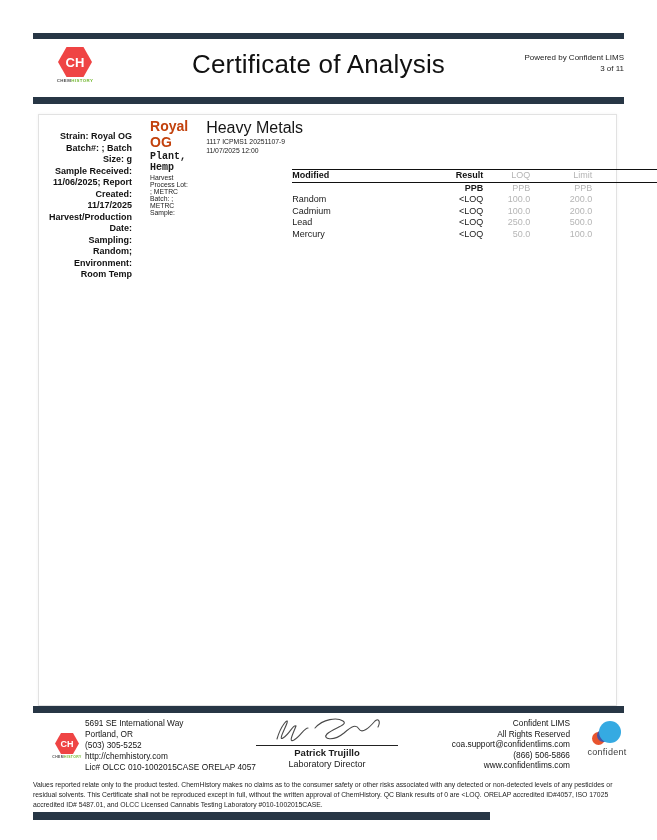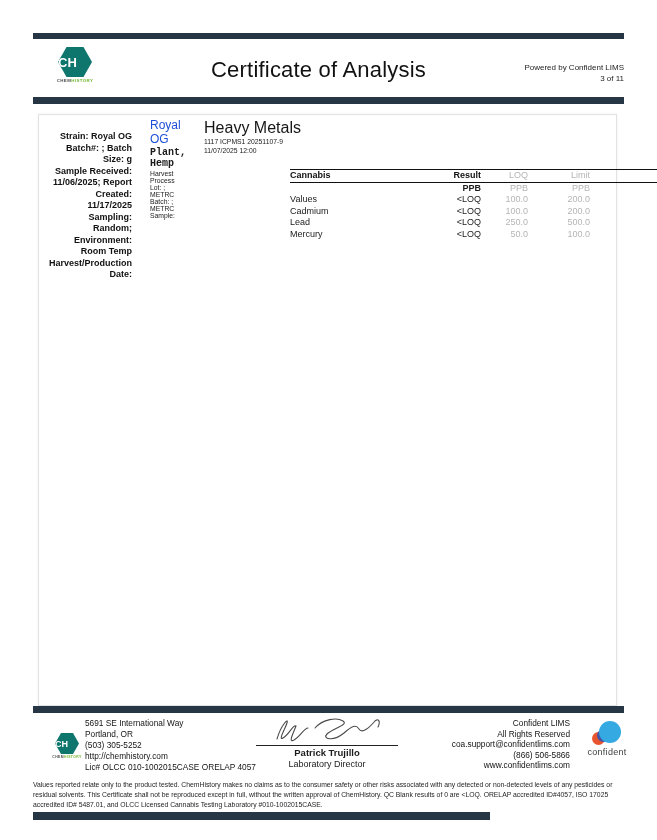--- a/index.html
+++ b/index.html
@@ -7,34 +7,34 @@
   .sheet{width:591px;margin:33px 33px 0 33px;position:relative;}
   .bar{background:#273645;}
   .bar.top{height:6px;}
   .bar.mid{height:7px;}
   .bar.foot{height:7px;}
   .bar.bottom{height:8px;width:457px;margin-top:3px;}
 
   
   .hdr{height:58px;position:relative;}
   .logo-wrap{position:absolute;left:18px;top:8px;width:48px;text-align:center;}
-  .hex{width:34px;height:30px;margin:0 auto;background:#0f766e;clip-path:polygon(25% 0,75% 0,100% 50%,75% 100%,25% 100%,0 50%);display:flex;align-items:center;justify-content:flex-start;color:#fff;font-weight:bold;font-size:13px;letter-spacing:0;}
+  .hex{width:34px;height:30px;margin:0 auto;background:#ef4444;clip-path:polygon(25% 0,75% 0,100% 50%,75% 100%,25% 100%,0 50%);display:flex;align-items:center;justify-content:center;color:#fff;font-weight:bold;font-size:13px;letter-spacing:0;}
   .logo-brand{font-size:4.4px;letter-spacing:.4px;margin-top:1px;font-weight:bold;}
   .logo-brand .b1{color:#4a4a4a;} .logo-brand .b2{color:#70b62c;}
   .title-block{position:absolute;left:90px;right:110px;top:2px;text-align:center;}
-  .title-block h1{margin:16px;font-size:22px;font-weight:500;letter-spacing:.2px;color:#111;}
+  .title-block h1{margin:8px;font-size:26px;font-weight:500;letter-spacing:.2px;color:#111;}
   .subtitle{font-size:10px;font-weight:bold;color:#111;margin-top:0px;}
-  .powered{position:absolute;right:0;top:24px;text-align:right;font-size:8px;color:#222;line-height:1.35;}
+  .powered{position:absolute;right:0;top:14px;text-align:right;font-size:8px;color:#222;line-height:1.35;}
 
   
   .content-box{margin:10px 7px 0 5px;height:592px;border:1px solid #e2e2e2;box-shadow:0 0 3px rgba(0,0,0,.05);background:#fff;display:flex;flex-direction:row;box-sizing:border-box;}
   .sample-info{padding:16px 10px 8px 10px;text-align:right;font-size:9px;font-weight:600;line-height:11.5px;color:#111;}
   .rule{border-top:1px solid #d9d9d9;margin:0;}
   .sample-hd{padding:3px 10px 6px 8px;}
-  .sample-hd h2{margin:0;font-size:12px;font-weight:400;color:#1d4ed8;}
+  .sample-hd h2{margin:0;font-size:14px;font-weight:700;color:#c2410c;}
   .sample-type{font-size:10px;font-weight:bold;margin-top:1px;font-family:Liberation Mono, monospace;}
   .sample-track{font-size:6.8px;color:#222;margin-top:1px;}
   .analysis{padding:4px 10px 0 8px;}
   .sec-head{display:flex;justify-content:space-between;align-items:baseline;}
   .sec-head h3{margin:0;font-size:16px;font-weight:500;color:#161616;}
   .status-pass{font-size:13.5px;font-weight:500;color:#161616;}
   .run-line{font-size:6.8px;color:#222;line-height:9px;}
 
   table.results{border-collapse:collapse;margin:14px 0 0 86px;width:413px;table-layout:fixed;font-size:9px;}
   table.results th,table.results td{padding:0;line-height:11.5px;white-space:nowrap;overflow:visible;}
@@ -97,58 +97,58 @@
     </div>
   </header>
 
   <div class="bar mid"></div>
 
   <main class="content-box">
     <div class="sample-info" id="sample-info">
         <div>Strain: Royal OG</div>
         <div>Batch#: ; Batch Size:  g</div>
         <div>Sample Received: 11/06/2025; Report Created: 11/17/2025</div>
+        <div>Harvest/Production Date:</div>
         <div>Sampling: Random; Environment: Room Temp</div>
-        <div>Harvest/Production Date:</div>
       </div>
     <div class="rule"></div>
     <section class="sample-hd">
       <h2>Royal OG</h2>
       <div class="sample-type">Plant, Hemp</div>
       <div class="sample-track">Harvest Process Lot: ; METRC Batch: ; METRC Sample:</div>
     </section>
     <div class="rule"></div>
     <section class="analysis">
       <div class="sec-head">
         <h3>Heavy Metals</h3>
         <div class="status-pass">Pass</div>
       </div>
       <div class="run-line">1117 ICPMS1 20251107-9</div>
       <div class="run-line">11/07/2025 12:00</div>
 
       <table class="results">
         <thead>
           <tr class="hd-row">
-            <th class="c0">Cannabis</th>
+            <th class="c0">Modified</th>
             <th class="c1">Result</th>
             <th class="c2">LOQ</th>
             <th class="c3">Limit</th>
             <th class="c4">Status</th>
           </tr>
           <tr class="unit-row">
             <td class="c0"></td>
             <td class="c1">PPB</td>
             <td class="c2">PPB</td>
             <td class="c3">PPB</td>
             <td class="c4"></td>
           </tr>
         </thead>
         <tbody id="results-body">
             <tr>
-              <td class="c0">Values</td>
+              <td class="c0">Random</td>
               <td class="c1">&lt;LOQ</td>
               <td class="c2 muted">100.0</td>
               <td class="c3 muted">200.0</td>
               <td class="c4">Pass</td>
             </tr>
             <tr>
               <td class="c0">Cadmium</td>
               <td class="c1">&lt;LOQ</td>
               <td class="c2 muted">100.0</td>
               <td class="c3 muted">200.0</td>

